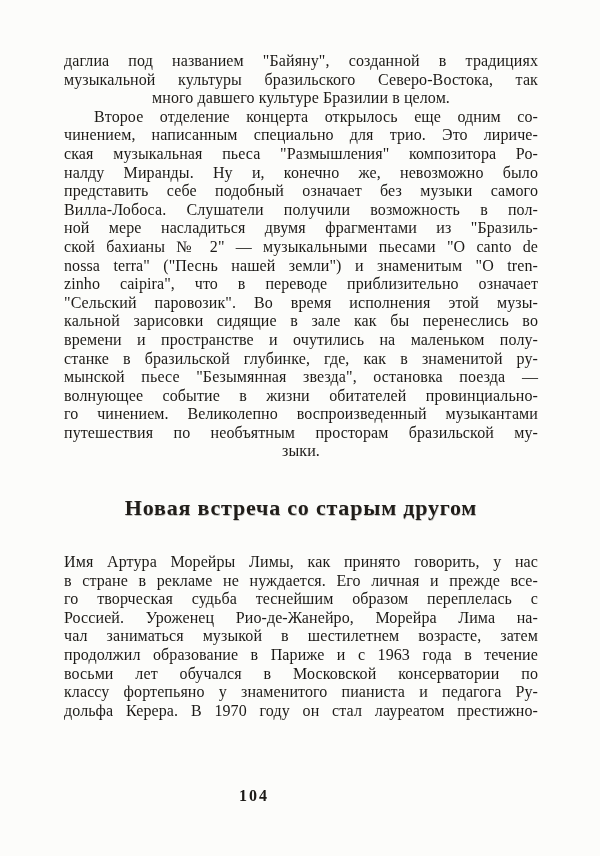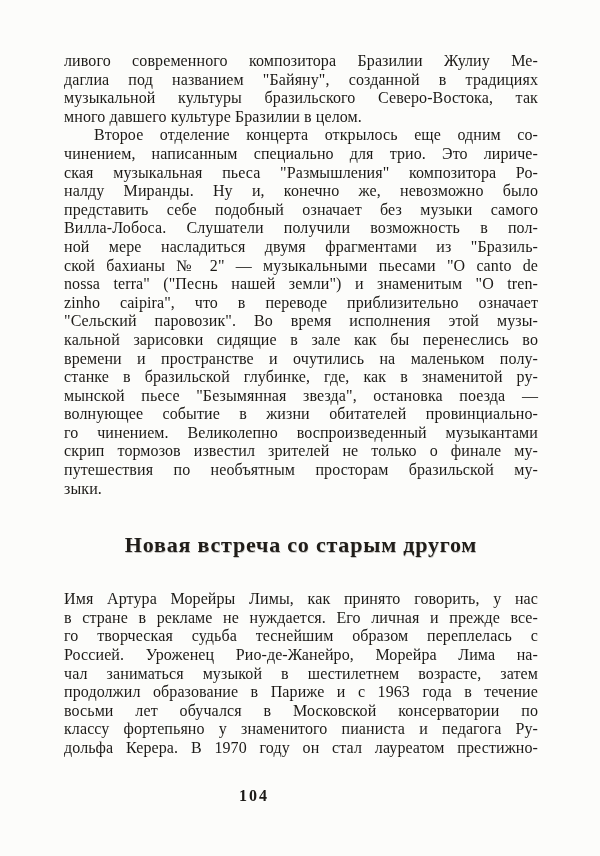--- a/index.html
+++ b/index.html
@@ -22,21 +22,21 @@
   }
   .text-column {
     position: absolute;
     left: 64px;
     top: 52px;
     width: 474px;
   }
   .line {
     font-size: 16px;
     line-height: 18.6px;
-    text-align: left;
+    text-align: center;
     white-space: normal;
     letter-spacing: 0.1px;
   }
   .line.j {
     text-align: justify;
     text-align-last: justify;
     text-justify: inter-word;
   }
   .line.ind {
     text-indent: 30px;
@@ -65,21 +65,20 @@
     letter-spacing: 2px;
     color: #1c1a17;
   }
 </style>
 </head>
 <body>
 
 <div class="page">
   <div class="text-column">
     <div class="paragraph-1">
-        <div class="line j">ливого современного композитора Бразилии Жулиу Ме-</div>
         <div class="line j">даглиа под названием "Байяну", созданной в традициях</div>
         <div class="line j">музыкальной культуры бразильского Северо-Востока, так</div>
         <div class="line">много давшего культуре Бразилии в целом.</div>
       </div>
     <div class="paragraph-2">
         <div class="line j ind">Второе отделение концерта открылось еще одним со-</div>
         <div class="line j">чинением, написанным специально для трио. Это лириче-</div>
         <div class="line j">ская музыкальная пьеса "Размышления" композитора Ро-</div>
         <div class="line j">налду Миранды. Ну и, конечно же, невозможно было</div>
         <div class="line j">представить себе подобный означает без музыки самого</div>
@@ -88,21 +87,20 @@
         <div class="line j">ской бахианы № 2" — музыкальными пьесами "O canto de</div>
         <div class="line j">nossa terra" ("Песнь нашей земли") и знаменитым "O tren-</div>
         <div class="line j">zinho caipira", что в переводе приблизительно означает</div>
         <div class="line j">"Сельский паровозик". Во время исполнения этой музы-</div>
         <div class="line j">кальной зарисовки сидящие в зале как бы перенеслись во</div>
         <div class="line j">времени и пространстве и очутились на маленьком полу-</div>
         <div class="line j">станке в бразильской глубинке, где, как в знаменитой ру-</div>
         <div class="line j">мынской пьесе "Безымянная звезда", остановка поезда —</div>
         <div class="line j">волнующее событие в жизни обитателей провинциально-</div>
         <div class="line j">го чинением. Великолепно воспроизведенный музыкантами</div>
-        <div class="line j">скрип тормозов известил зрителей не только о финале му-</div>
         <div class="line j">путешествия по необъятным просторам бразильской му-</div>
         <div class="line">зыки.</div>
       </div>
     <h1 class="section-heading">Новая встреча со старым другом</h1>
     <div class="paragraph-3">
         <div class="line j">Имя Артура Морейры Лимы, как принято говорить, у нас</div>
         <div class="line j">в стране в рекламе не нуждается. Его личная и прежде все-</div>
         <div class="line j">го творческая судьба теснейшим образом переплелась с</div>
         <div class="line j">Россией. Уроженец Рио-де-Жанейро, Морейра Лима на-</div>
         <div class="line j">чал заниматься музыкой в шестилетнем возрасте, затем</div>

